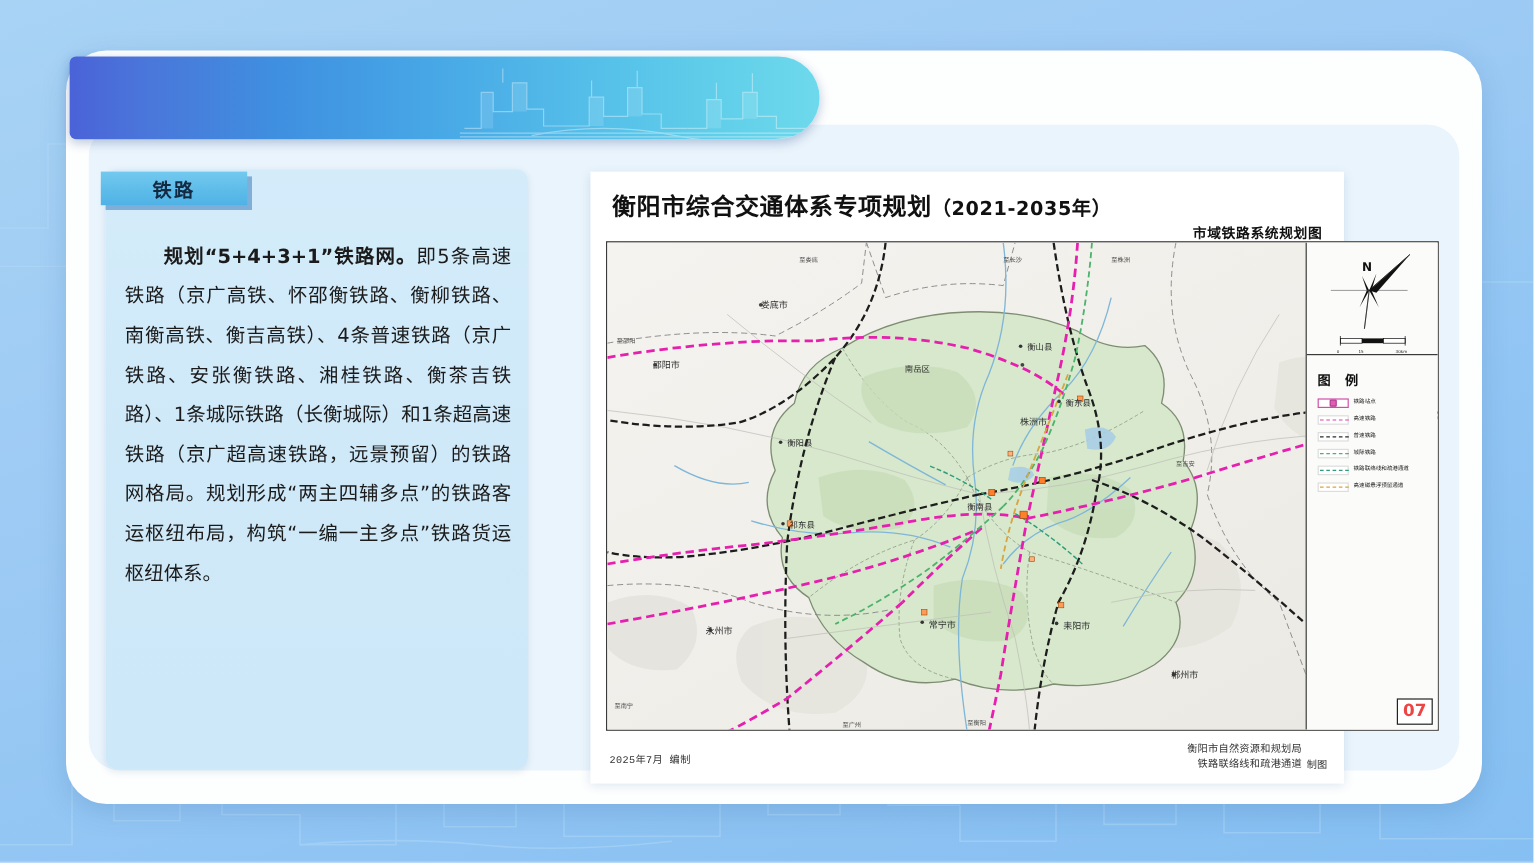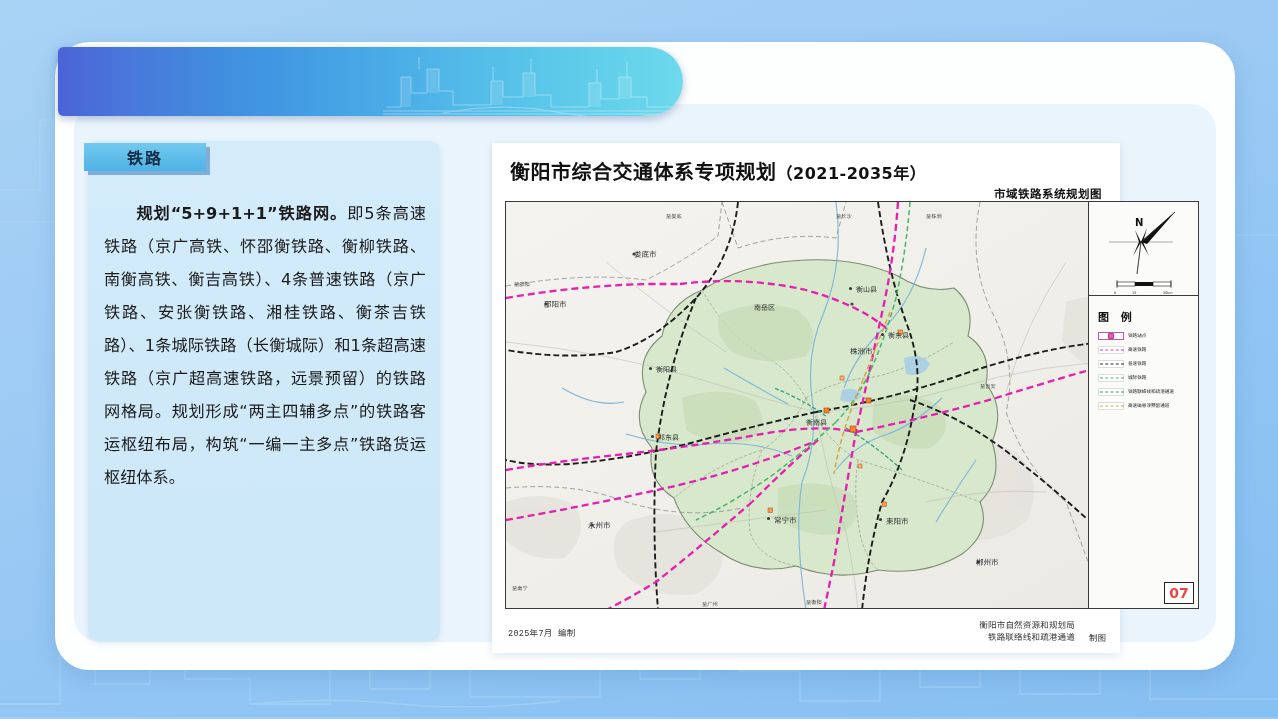--- a/index.html
+++ b/index.html
@@ -165,21 +165,21 @@
     font-family: "DejaVu Sans", sans-serif;
   }
 
   .map-footer-left {
     position: absolute; left: 16px; bottom: 14px;
     font-size: 8.5px; color: #333; font-family: Liberation Mono, monospace;
     letter-spacing: .3px;
   }
   .map-footer-right {
     position: absolute; right: 14px; bottom: 10px;
-    display: flex; align-items: flex-end; gap: 14px;
+    display: flex; align-items: flex-end; gap: 4px;
   }
   .org-lines { text-align: right; }
   .org-lines div {
     font-size: 8.5px; color: #333; line-height: 12px;
     font-family: "DejaVu Sans", sans-serif; letter-spacing: .2px;
   }
   .draw-by { font-size: 8.5px; color: #333; font-family: "DejaVu Sans", sans-serif; }
 
   
   .mlabel {
@@ -242,21 +242,21 @@
         <rect x="236" y="30" width="12" height="22"></rect>
       </g>
     </svg>
   </div>
 
   <div class="left-panel">
     <div class="tag">
       <span class="tag-label">铁路</span>
     </div>
     <p class="body-text">
-      <b>规划“5+9+1+1”铁路网。</b><span>即5条高速铁路（京广高铁、怀邵衡铁路、衡柳铁路、南衡高铁、衡吉高铁）、4条普速铁路（京广铁路、安张衡铁路、湘桂铁路、衡茶吉铁路）、1条城际铁路（长衡城际）和1条超高速铁路（京广超高速铁路，远景预留）的铁路网格局。规划形成“两主四辅多点”的铁路客运枢纽布局，构筑“一编一主多点”铁路货运枢纽体系。</span>
+      <b>规划“5+4+3+1”铁路网。</b><span>即5条高速铁路（京广高铁、怀邵衡铁路、衡柳铁路、南衡高铁、衡吉高铁）、4条普速铁路（京广铁路、安张衡铁路、湘桂铁路、衡茶吉铁路）、1条城际铁路（长衡城际）和1条超高速铁路（京广超高速铁路，远景预留）的铁路网格局。规划形成“两主四辅多点”的铁路客运枢纽布局，构筑“一编一主多点”铁路货运枢纽体系。</span>
     </p>
   </div>
 
   <div class="map-panel">
 
     <div class="map-title">
       <span>衡阳市综合交通体系专项规划</span><span class="yrs">（2021-2035年）</span>
     </div>
     <div class="map-subtitle">市域铁路系统规划图</div>
 

